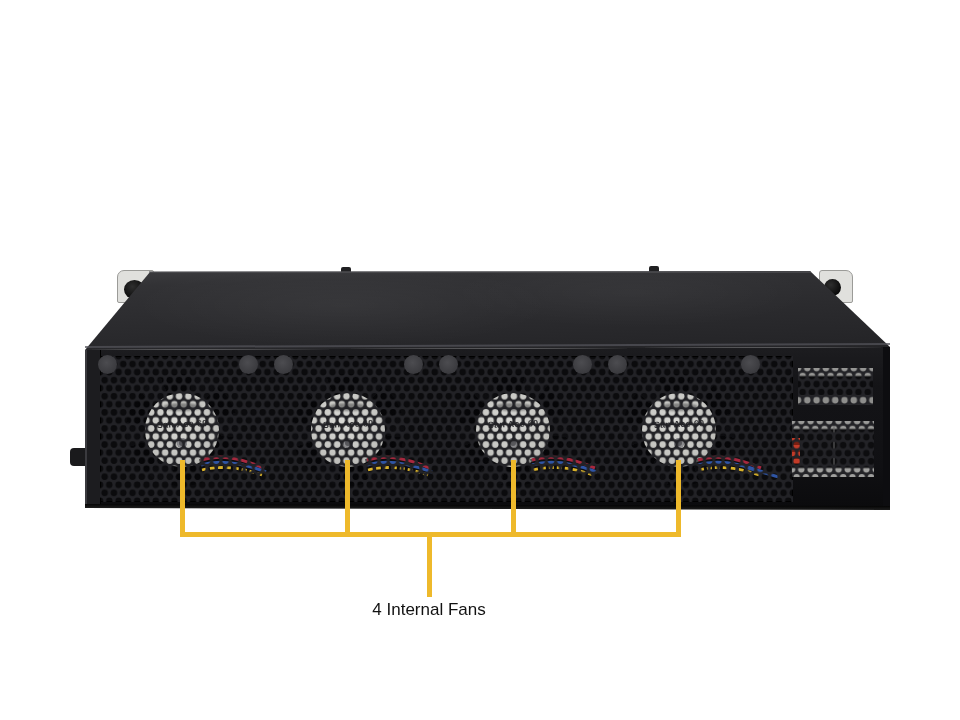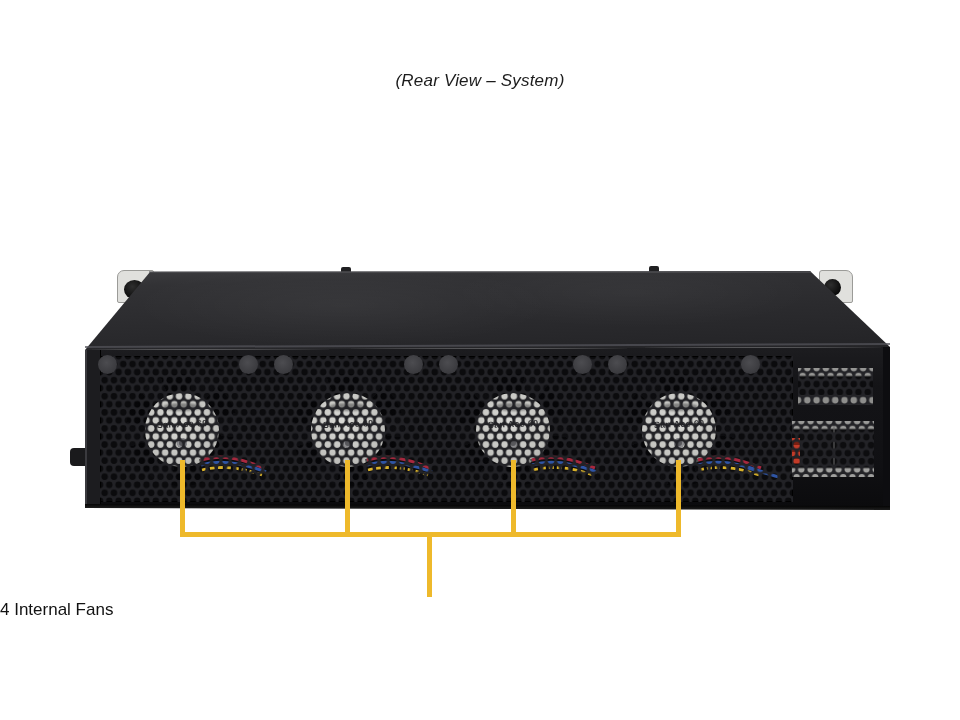--- a/index.html
+++ b/index.html
@@ -3,21 +3,21 @@
 <meta charset="utf-8">
 <style>
   html,body{margin:0;padding:0;background:#ffffff;}
   .stage{position:relative;width:960px;height:720px;background:#ffffff;overflow:hidden;
          font-family:"Liberation Sans", sans-serif;}
   .abs{position:absolute;}
 
   
   .fig-caption{left:0;top:71px;width:960px;text-align:center;
     font-size:17px;font-style:italic;color:#1c1c1c;letter-spacing:.2px;}
-  .callout-label{left:0;top:600px;width:858px;
+  .callout-label{left:0;top:600px;width:858px;text-align:center;
     font-size:17px;color:#121212;}
 
   
   .ear{background:#e0e0dd;border:1px solid #9b9b98;z-index:1;}
   .ear-left{left:117px;top:270px;width:35px;height:31px;border-radius:7px 2px 2px 2px;}
   .ear-right{left:819px;top:270px;width:32px;height:31px;border-radius:3px 7px 2px 2px;}
   .ear .screw{position:absolute;background:radial-gradient(circle at 40% 35%,#2e2e2e,#0a0a0a 70%);
     border-radius:50%;}
   .ear-left .screw{left:6px;top:9px;width:21px;height:19px;}
   .ear-right .screw{left:4px;top:8px;width:17px;height:17px;}
@@ -105,21 +105,20 @@
       <circle cx="9.3" cy="16.1" r="3.25" fill="#000"></circle>
     </pattern>
     <mask id="hexmask" maskUnits="userSpaceOnUse" x="0" y="0" width="960" height="720">
       <rect x="0" y="0" width="960" height="720" fill="url(#hexholes)"></rect>
     </mask>
   </defs>
 </svg>
 
 <div class="stage">
 
-  <div class="abs fig-caption">(Rear View – System)</div>
 
   <div>
 
     <div class="abs ear ear-left">
       <span class="screw"></span>
     </div>
     <div class="abs ear ear-right">
       <span class="screw"></span>
     </div>
 

